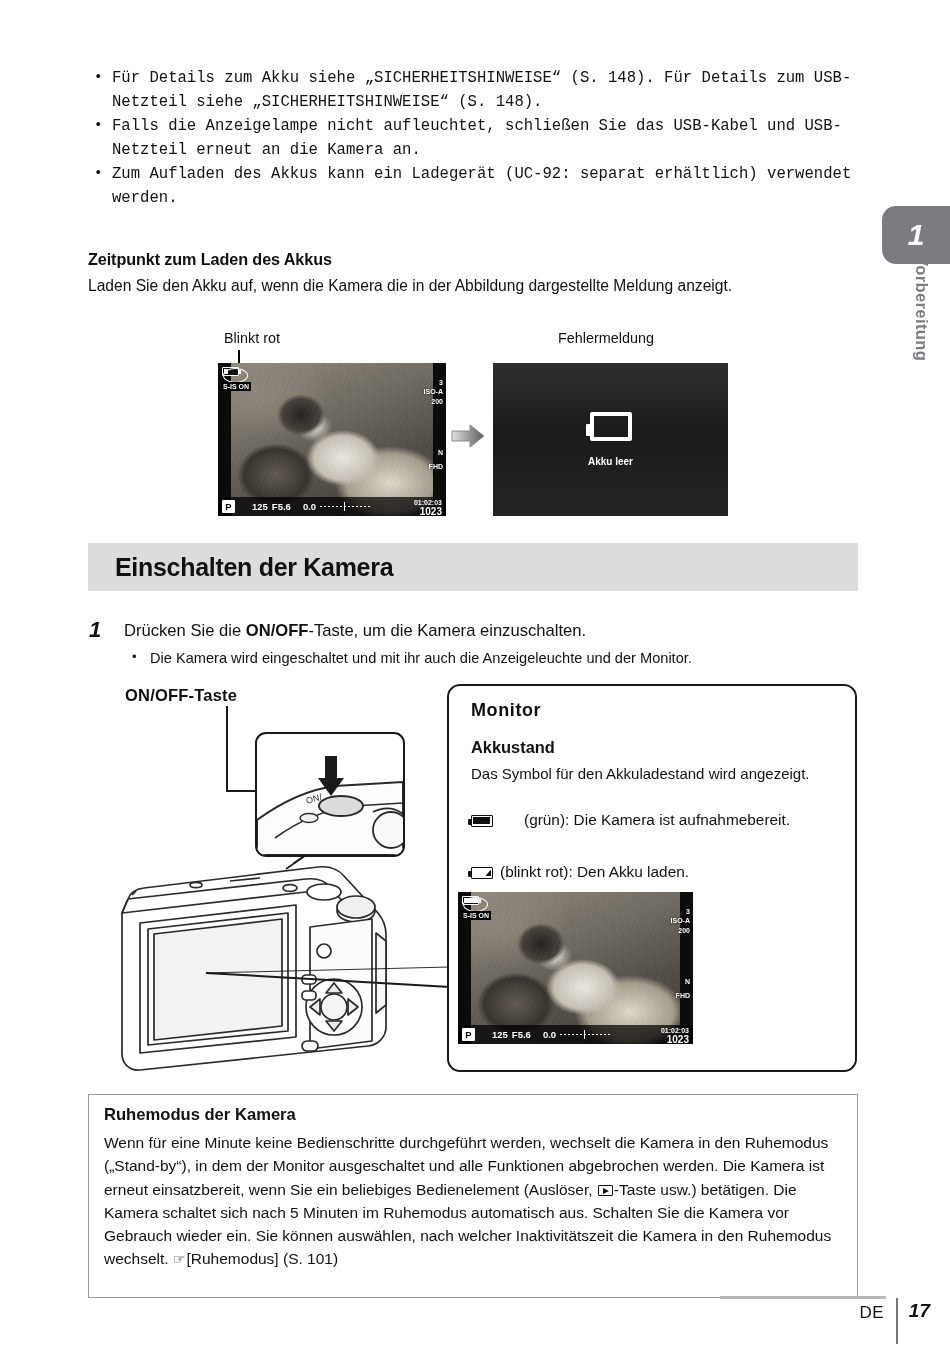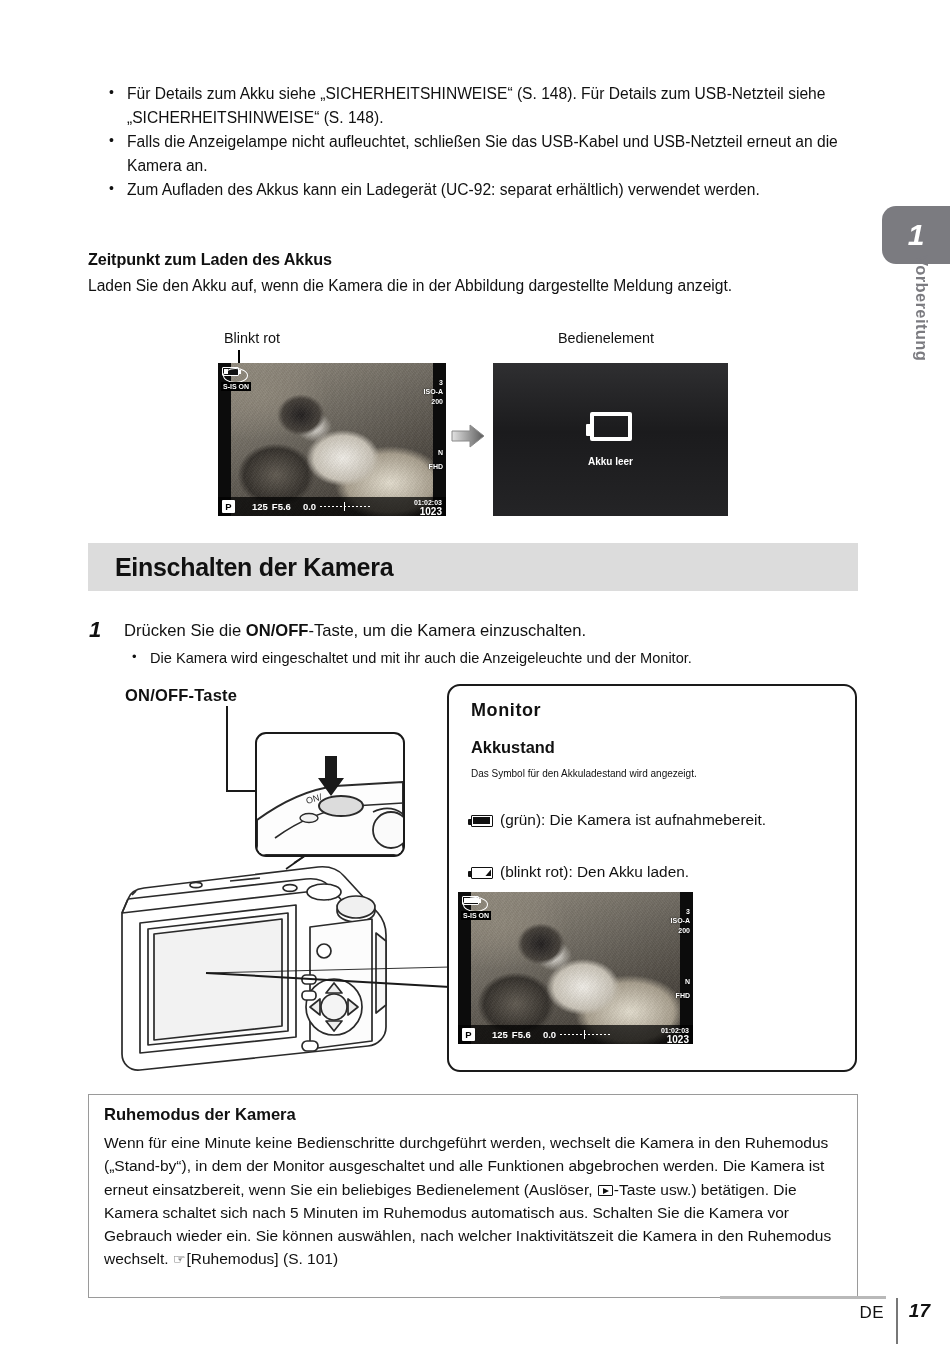--- a/index.html
+++ b/index.html
@@ -40,21 +40,21 @@
   .bullets{ position:absolute; left:88px; top:66px; width:770px; }
   .bullets li{
     list-style:none; position:relative;
     padding-left:23px; margin-bottom:1px;
     font-size:15.6px; line-height:23.5px;
   }
   .bullets li:before{
     content:"\2022"; position:absolute; left:5px; top:-1px;
     font-size:14px;
   }
-  ul{ margin:16px; padding:0; }
+  ul{ margin:1px; padding:0;font-family:Liberation Mono, monospace; }
 
   
   .sub-head{
     position:absolute; left:88px; top:250px;
     font-size:16.2px; font-weight:bold; letter-spacing:-.1px;
   }
   .sub-body{
     position:absolute; left:88px; top:274px; width:770px;
     font-size:15.6px; line-height:23.5px;
   }
@@ -220,29 +220,29 @@
   .mon-title{
     position:absolute; left:22px; top:14px;
     font-size:18px; font-weight:bold; letter-spacing:.6px;
   }
   .mon-sub{
     position:absolute; left:22px; top:52px;
     font-size:16.4px; font-weight:bold;
   }
   .mon-body{
     position:absolute; left:22px; top:76px; width:360px;
-    font-size:10px; line-height:23px;
+    font-size:15px; line-height:23px;
   }
   .batt-row{
     position:absolute; left:22px; width:380px;
     font-size:15.4px; line-height:20px;
     display:flex; align-items:center;
   }
   .batt-row .glyph{ margin-right:7px; flex:0 0 auto; }
-  .row1{ top:124px; } .row2{ top:150px; } .row3{ top:176px; }
+  .row1{ top:124px;gap:24px; } .row2{ top:150px; } .row3{ top:176px; }
 
   .bicon{
     width:22px; height:11.5px; border:1.7px solid #111; border-radius:1px;
     position:relative; background:#fff; display:inline-block; vertical-align:middle;
   }
   .bicon:before{
     content:""; position:absolute; left:-4.5px; top:2.6px;
     width:3.4px; height:6px; background:#111; border-radius:1px 0 0 1px;
   }
   .bicon i{ position:absolute; top:1.3px; bottom:1.3px; left:1.3px; background:#111; display:block; }
@@ -311,21 +311,21 @@
     <li>Für Details zum Akku siehe „SICHERHEITSHINWEISE“ (S. 148). Für Details zum USB-Netzteil siehe „SICHERHEITSHINWEISE“ (S. 148).</li>
     <li>Falls die Anzeigelampe nicht aufleuchtet, schließen Sie das USB-Kabel und USB-Netzteil erneut an die Kamera an.</li>
     <li>Zum Aufladen des Akkus kann ein Ladegerät (UC-92: separat erhältlich) verwendet werden.</li>
   </ul>
 
   <div class="sub-head">Zeitpunkt zum Laden des Akkus</div>
   <div class="sub-body">Laden Sie den Akku auf, wenn die Kamera die in der Abbildung dargestellte Meldung anzeigt.</div>
 
   <div class="fig1">
     <div class="cap cap-blinkt">Blinkt rot</div>
-    <div class="cap cap-fehler">Bedienelement</div>
+    <div class="cap cap-fehler">Fehlermeldung</div>
     <div class="leader"></div>
 
     <div class="lcd lcd-1">
       <div class="photo-fallback"></div>
       <div class="grain"></div>
       <div class="lcd-sidebar l"></div>
       <div class="lcd-sidebar r"></div>
 
       <div class="osd batt-osd">
         <div class="batt-box">

